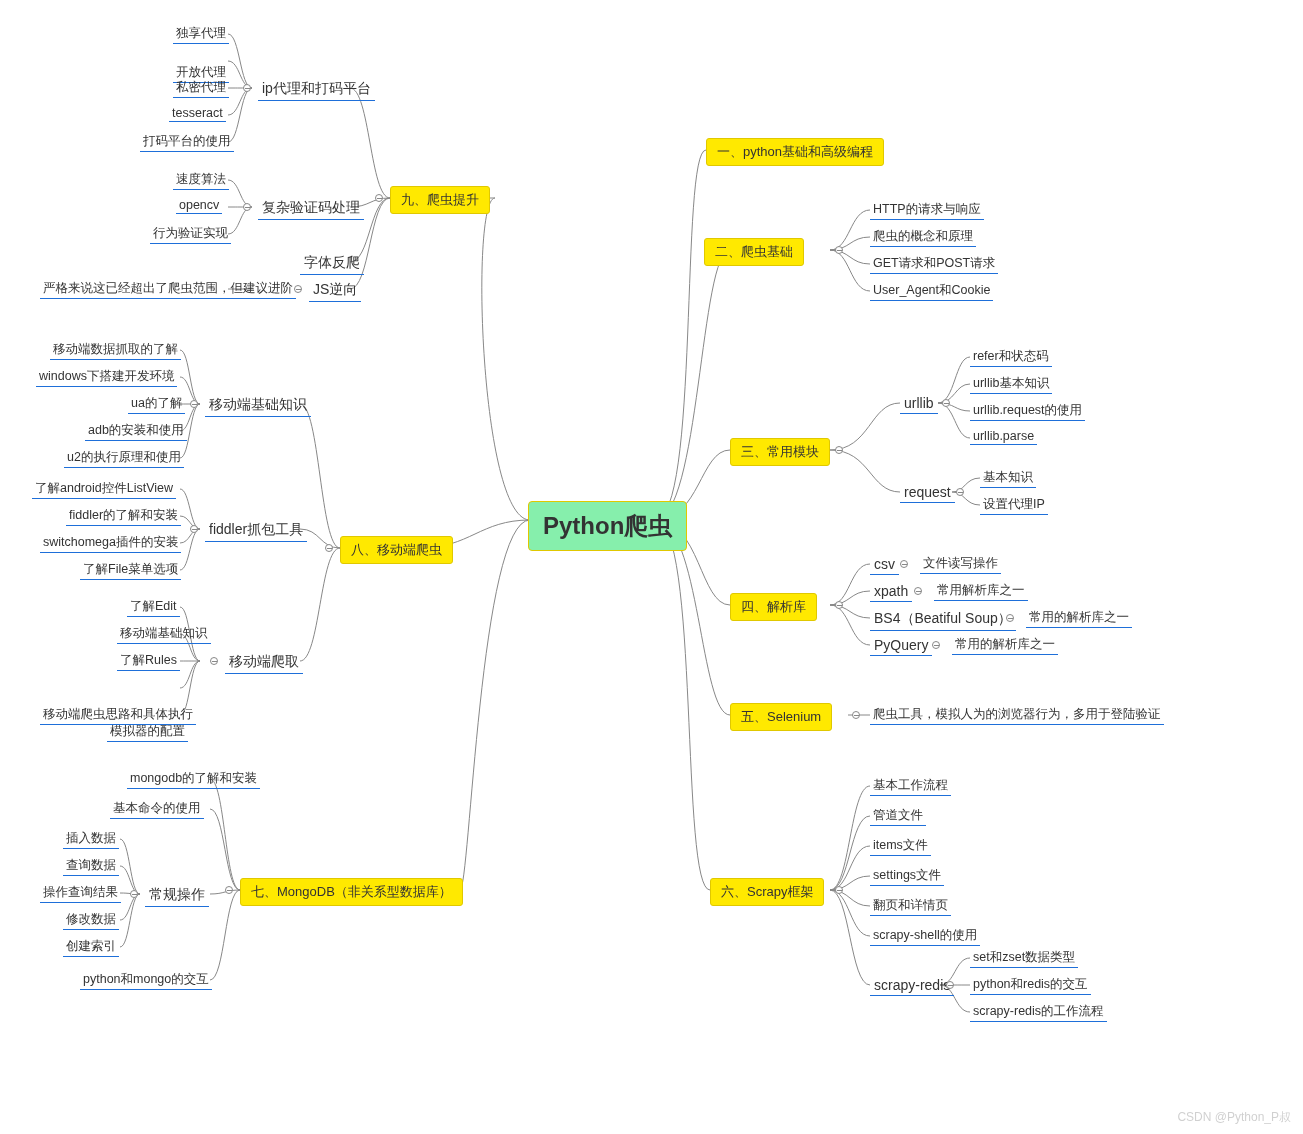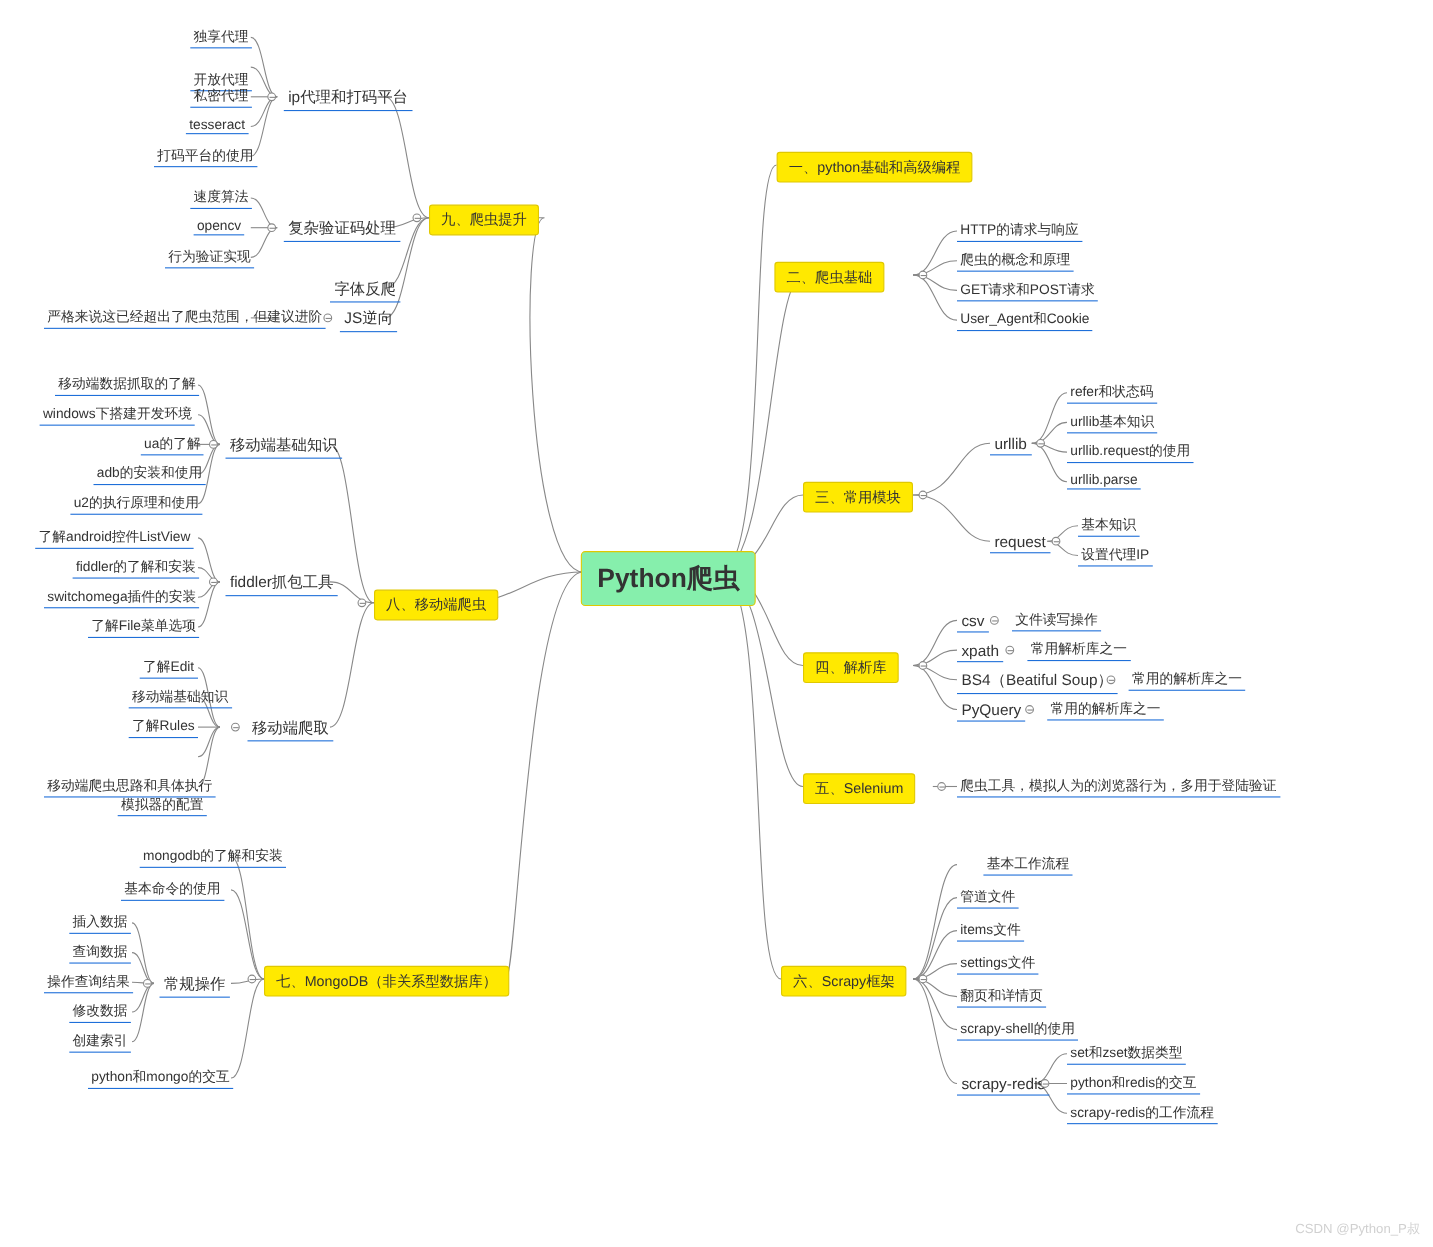--- a/index.html
+++ b/index.html
@@ -203,21 +203,21 @@
 <div class="node sub" style="left:870px; top:635px;">PyQuery</div>
 <div class="dot" style="left:932px; top:641px;"></div>
 <div class="node leaf" style="left:952px; top:635px;">常用的解析库之一</div>
 
 <div class="node main" style="left:730px; top:703px;">五、Selenium</div>
 <div class="dot" style="left:852px; top:711px;"></div>
 <div class="node leaf" style="left:870px; top:705px;">爬虫工具，模拟人为的浏览器行为，多用于登陆验证</div>
 
 <div class="node main" style="left:710px; top:878px;">六、Scrapy框架</div>
 <div class="dot" style="left:835px; top:886px;"></div>
-<div class="node leaf" style="left:870px; top:776px;margin-left:24px;">基本工作流程</div>
+<div class="node leaf" style="left:870px; top:776px;">基本工作流程</div>
 <div class="node leaf" style="left:870px; top:806px;">管道文件</div>
 <div class="node leaf" style="left:870px; top:836px;">items文件</div>
 <div class="node leaf" style="left:870px; top:866px;">settings文件</div>
 <div class="node leaf" style="left:870px; top:896px;">翻页和详情页</div>
 <div class="node leaf" style="left:870px; top:926px;">scrapy-shell的使用</div>
 <div class="node sub" style="left:870px; top:975px;">scrapy-redis</div>
 <div class="dot" style="left:946px; top:981px;"></div>
 <div class="node leaf" style="left:970px; top:948px;">set和zset数据类型</div>
 <div class="node leaf" style="left:970px; top:975px;">python和redis的交互</div>
 <div class="node leaf" style="left:970px; top:1002px;">scrapy-redis的工作流程</div>

